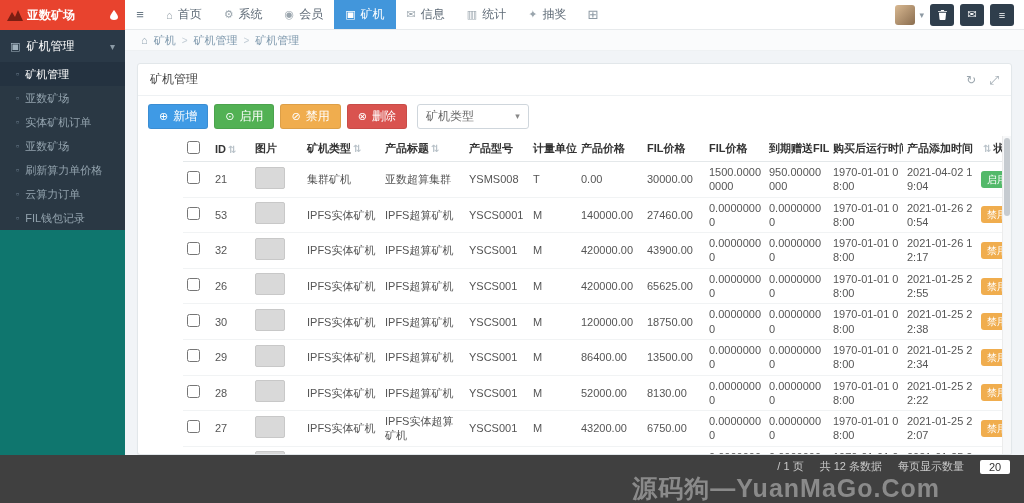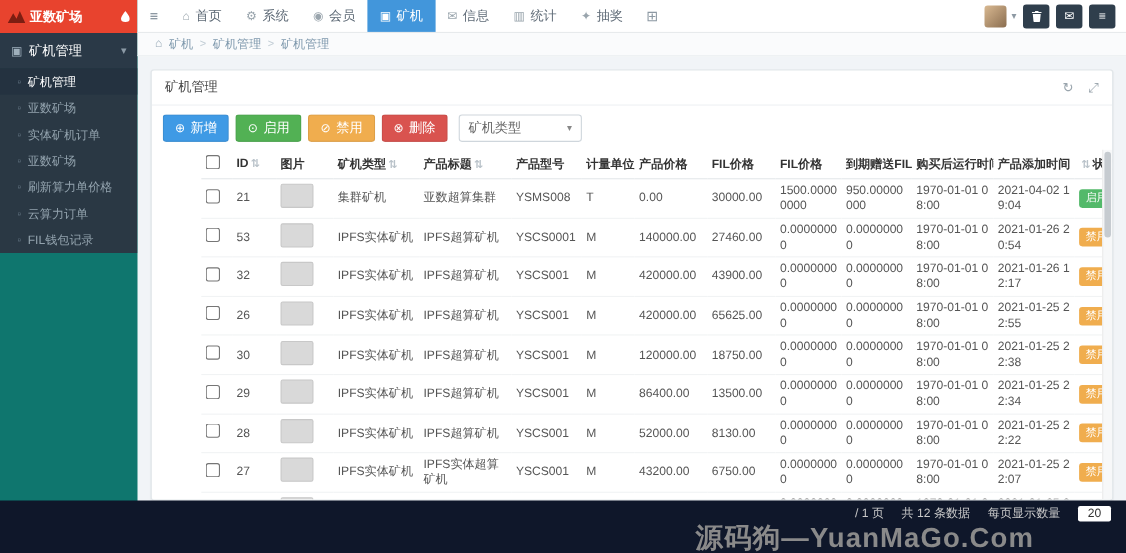--- a/index.html
+++ b/index.html
@@ -68,21 +68,21 @@
   td input[type=checkbox], th input[type=checkbox] { width:13px; height:13px; margin:0; }
   .pimg { width:30px; height:22px; background:#d9d9d9; border:1px solid #c8c8c8; border-radius:2px; display:inline-block; }
   .badge { display:inline-block; padding:2px 6px; border-radius:3px; color:#fff; font-size:10px; white-space:nowrap; }
   .badge.on { background:#53b96a; }
   .badge.off { background:#f0ad4e; }
   .ops .op { display:inline-block; margin-right:6px; color:#5a6b78; cursor:pointer; font-size:12px; }
   .vscroll { position:absolute; top:0; right:0; bottom:0; width:9px; background:#f7f8f9; border-left:1px solid #ececec; }
   .vscroll .vthumb { position:absolute; top:2px; left:1px; width:6px; height:78px; background:#c6cbd0; border-radius:3px; }
 
   
-  .footer-bar { position:absolute; left:0; right:0; bottom:0; height:48px; background:#0f172a; z-index:5; }
+  .footer-bar { position:absolute; left:0; right:0; bottom:0; height:48px; background:#404040; z-index:5; }
   .pager { position:absolute; top:4px; right:14px; display:flex; align-items:center; gap:16px; color:#c9c9c9; font-size:11px; }
   .pager .psize { background:#fff; color:#333; min-width:30px; text-align:center; padding:1px 6px; border-radius:2px; cursor:pointer; }
   .watermark { position:absolute; right:84px; top:17px; font-size:25px; font-weight:600; color:#8a8a8a; letter-spacing:1px; white-space:nowrap; }
 </style>
 </head>
 <body>
 
 <div class="app">
 
   <aside class="sidebar">

